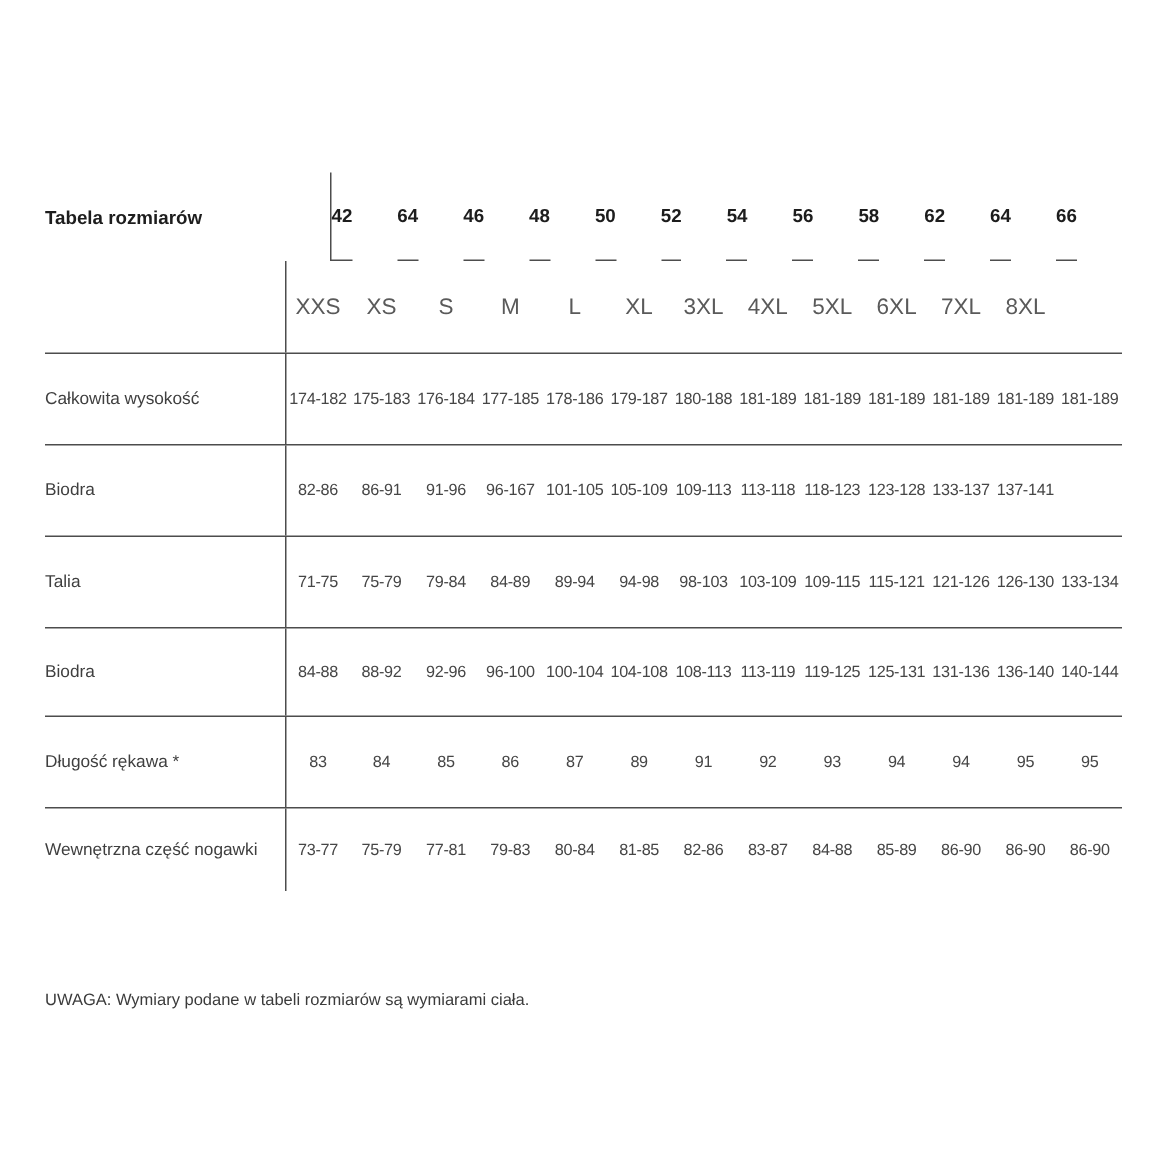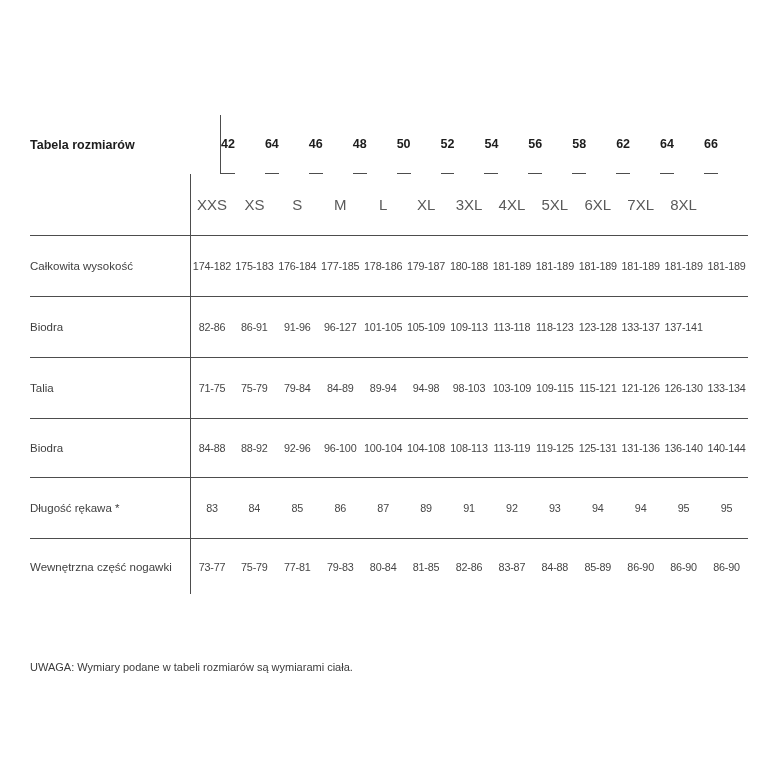--- a/index.html
+++ b/index.html
@@ -88,21 +88,21 @@
     <div class="cell">181-189</div>
     <div class="cell">181-189</div>
     <div class="cell">181-189</div>
   </div>
 
   <div class="t-row h4 bordered">
     <div class="cell label">Biodra</div>
     <div class="cell first-data">82-86</div>
     <div class="cell">86-91</div>
     <div class="cell">91-96</div>
-    <div class="cell">96-127</div>
+    <div class="cell">96-167</div>
     <div class="cell">101-105</div>
     <div class="cell">105-109</div>
     <div class="cell">109-113</div>
     <div class="cell">113-118</div>
     <div class="cell">118-123</div>
     <div class="cell">123-128</div>
     <div class="cell">133-137</div>
     <div class="cell">137-141</div>
   </div>
 

